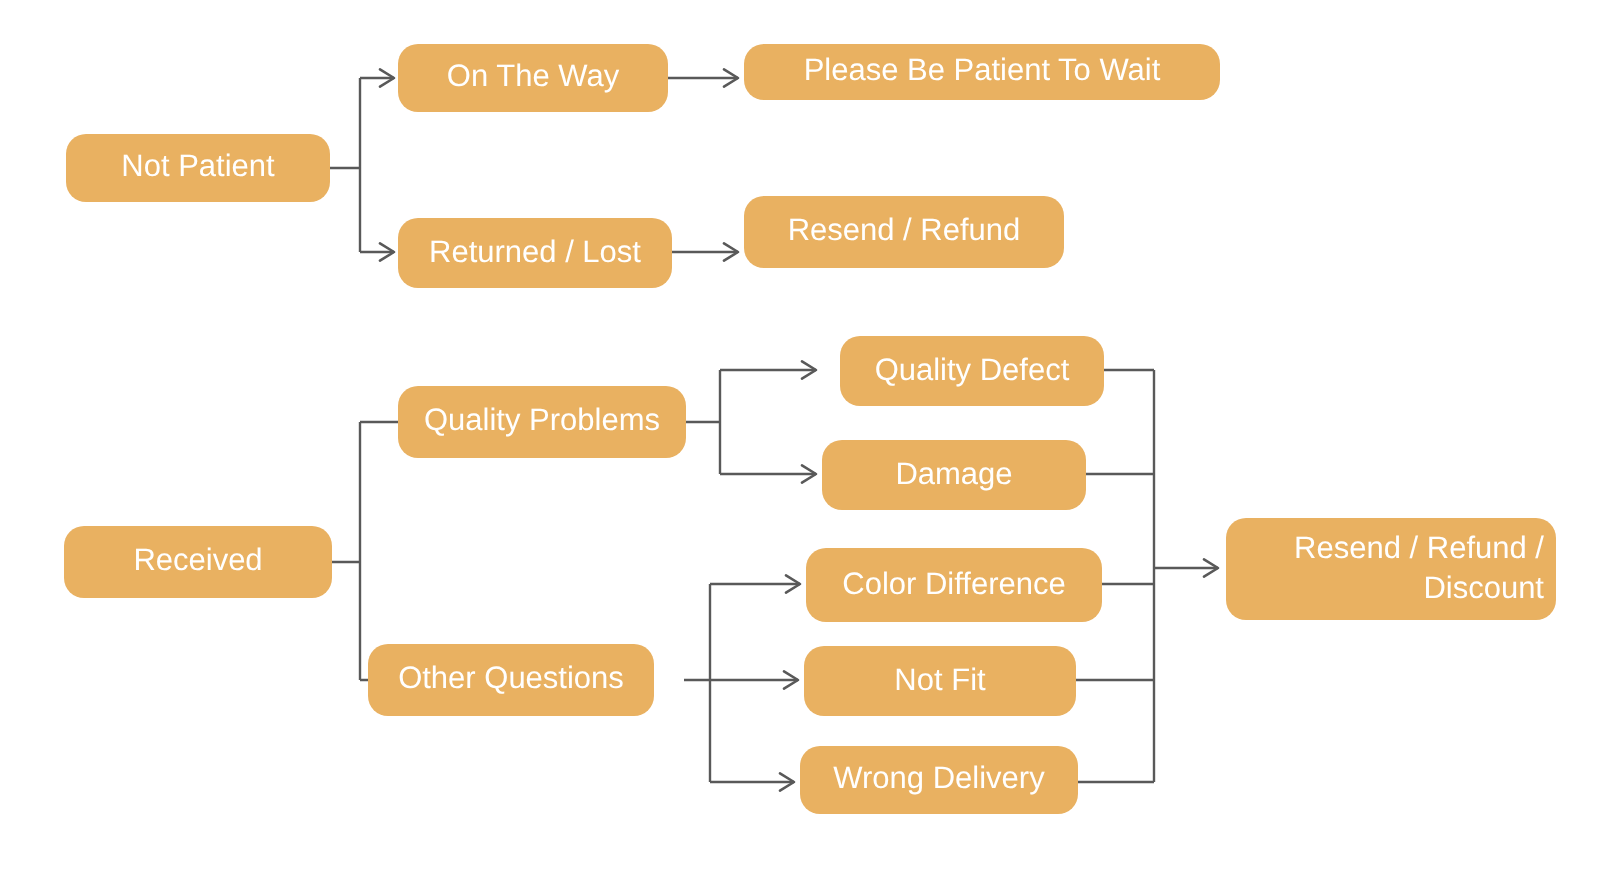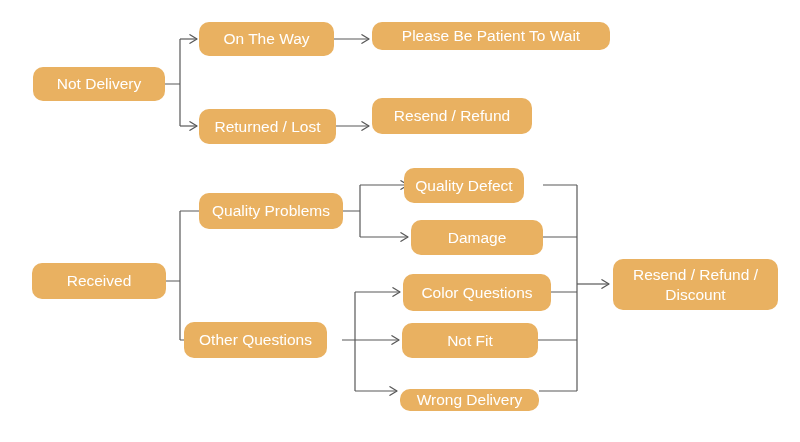--- a/index.html
+++ b/index.html
@@ -38,21 +38,21 @@
     stroke-linejoin:round;
   }
   .node{
     position:absolute;
     background:var(--node-fill);
     color:var(--node-text);
     border-radius:10px;
     display:flex;
     align-items:center;
     justify-content:center;
-    text-align:center;
+    text-align:right;
     font-size:15.5px;
     line-height:1.25;
     padding:2px 6px;
   }
 </style>
 </head>
 <body>
 
 <div class="canvas">
 
@@ -78,41 +78,41 @@
 
     <path class="edge" d="M342 340 H355 M355 292 V391"></path>
     <path class="edge" d="M355 292 H400" marker-end="url(#chev)"></path>
     <path class="edge" d="M355 340 H399" marker-end="url(#chev)"></path>
     <path class="edge" d="M355 391 H397" marker-end="url(#chev)"></path>
 
     <path class="edge" d="M543 185 H577 M543 237 H577 M551 292 H577 M538 340 H577 M539 391 H577 M577 185 V391"></path>
     <path class="edge" d="M577 284 H609" marker-end="url(#chev)"></path>
   </svg>
 
-  <div class="node" style="left:33px;top:67px;width:132px;height:34px">Not Delivery</div>
+  <div class="node" style="left:33px;top:67px;width:132px;height:34px">Not Patient</div>
 
   <div class="node" style="left:199px;top:22px;width:135px;height:34px">On The Way</div>
 
   <div class="node" style="left:372px;top:22px;width:238px;height:28px">Please Be Patient To Wait</div>
 
   <div class="node" style="left:199px;top:109px;width:137px;height:35px">Returned / Lost</div>
 
   <div class="node" style="left:372px;top:98px;width:160px;height:36px">Resend / Refund</div>
 
   <div class="node" style="left:32px;top:263px;width:134px;height:36px">Received</div>
 
   <div class="node" style="left:199px;top:193px;width:144px;height:36px">Quality Problems</div>
 
   <div class="node" style="left:184px;top:322px;width:143px;height:36px">Other Questions</div>
 
-  <div class="node" style="left:404px;top:168px;width:120px;height:35px">Quality Defect</div>
+  <div class="node" style="left:420px;top:168px;width:132px;height:35px">Quality Defect</div>
 
   <div class="node" style="left:411px;top:220px;width:132px;height:35px">Damage</div>
 
-  <div class="node" style="left:403px;top:274px;width:148px;height:37px">Color Questions</div>
+  <div class="node" style="left:403px;top:274px;width:148px;height:37px">Color Difference</div>
 
   <div class="node" style="left:402px;top:323px;width:136px;height:35px">Not Fit</div>
 
-  <div class="node" style="left:400px;top:389px;width:139px;height:22px">Wrong Delivery</div>
+  <div class="node" style="left:400px;top:373px;width:139px;height:34px">Wrong Delivery</div>
 
   <div class="node" style="left:613px;top:259px;width:165px;height:51px">Resend / Refund / Discount</div>
 
 </div>
 
 </body></html>

